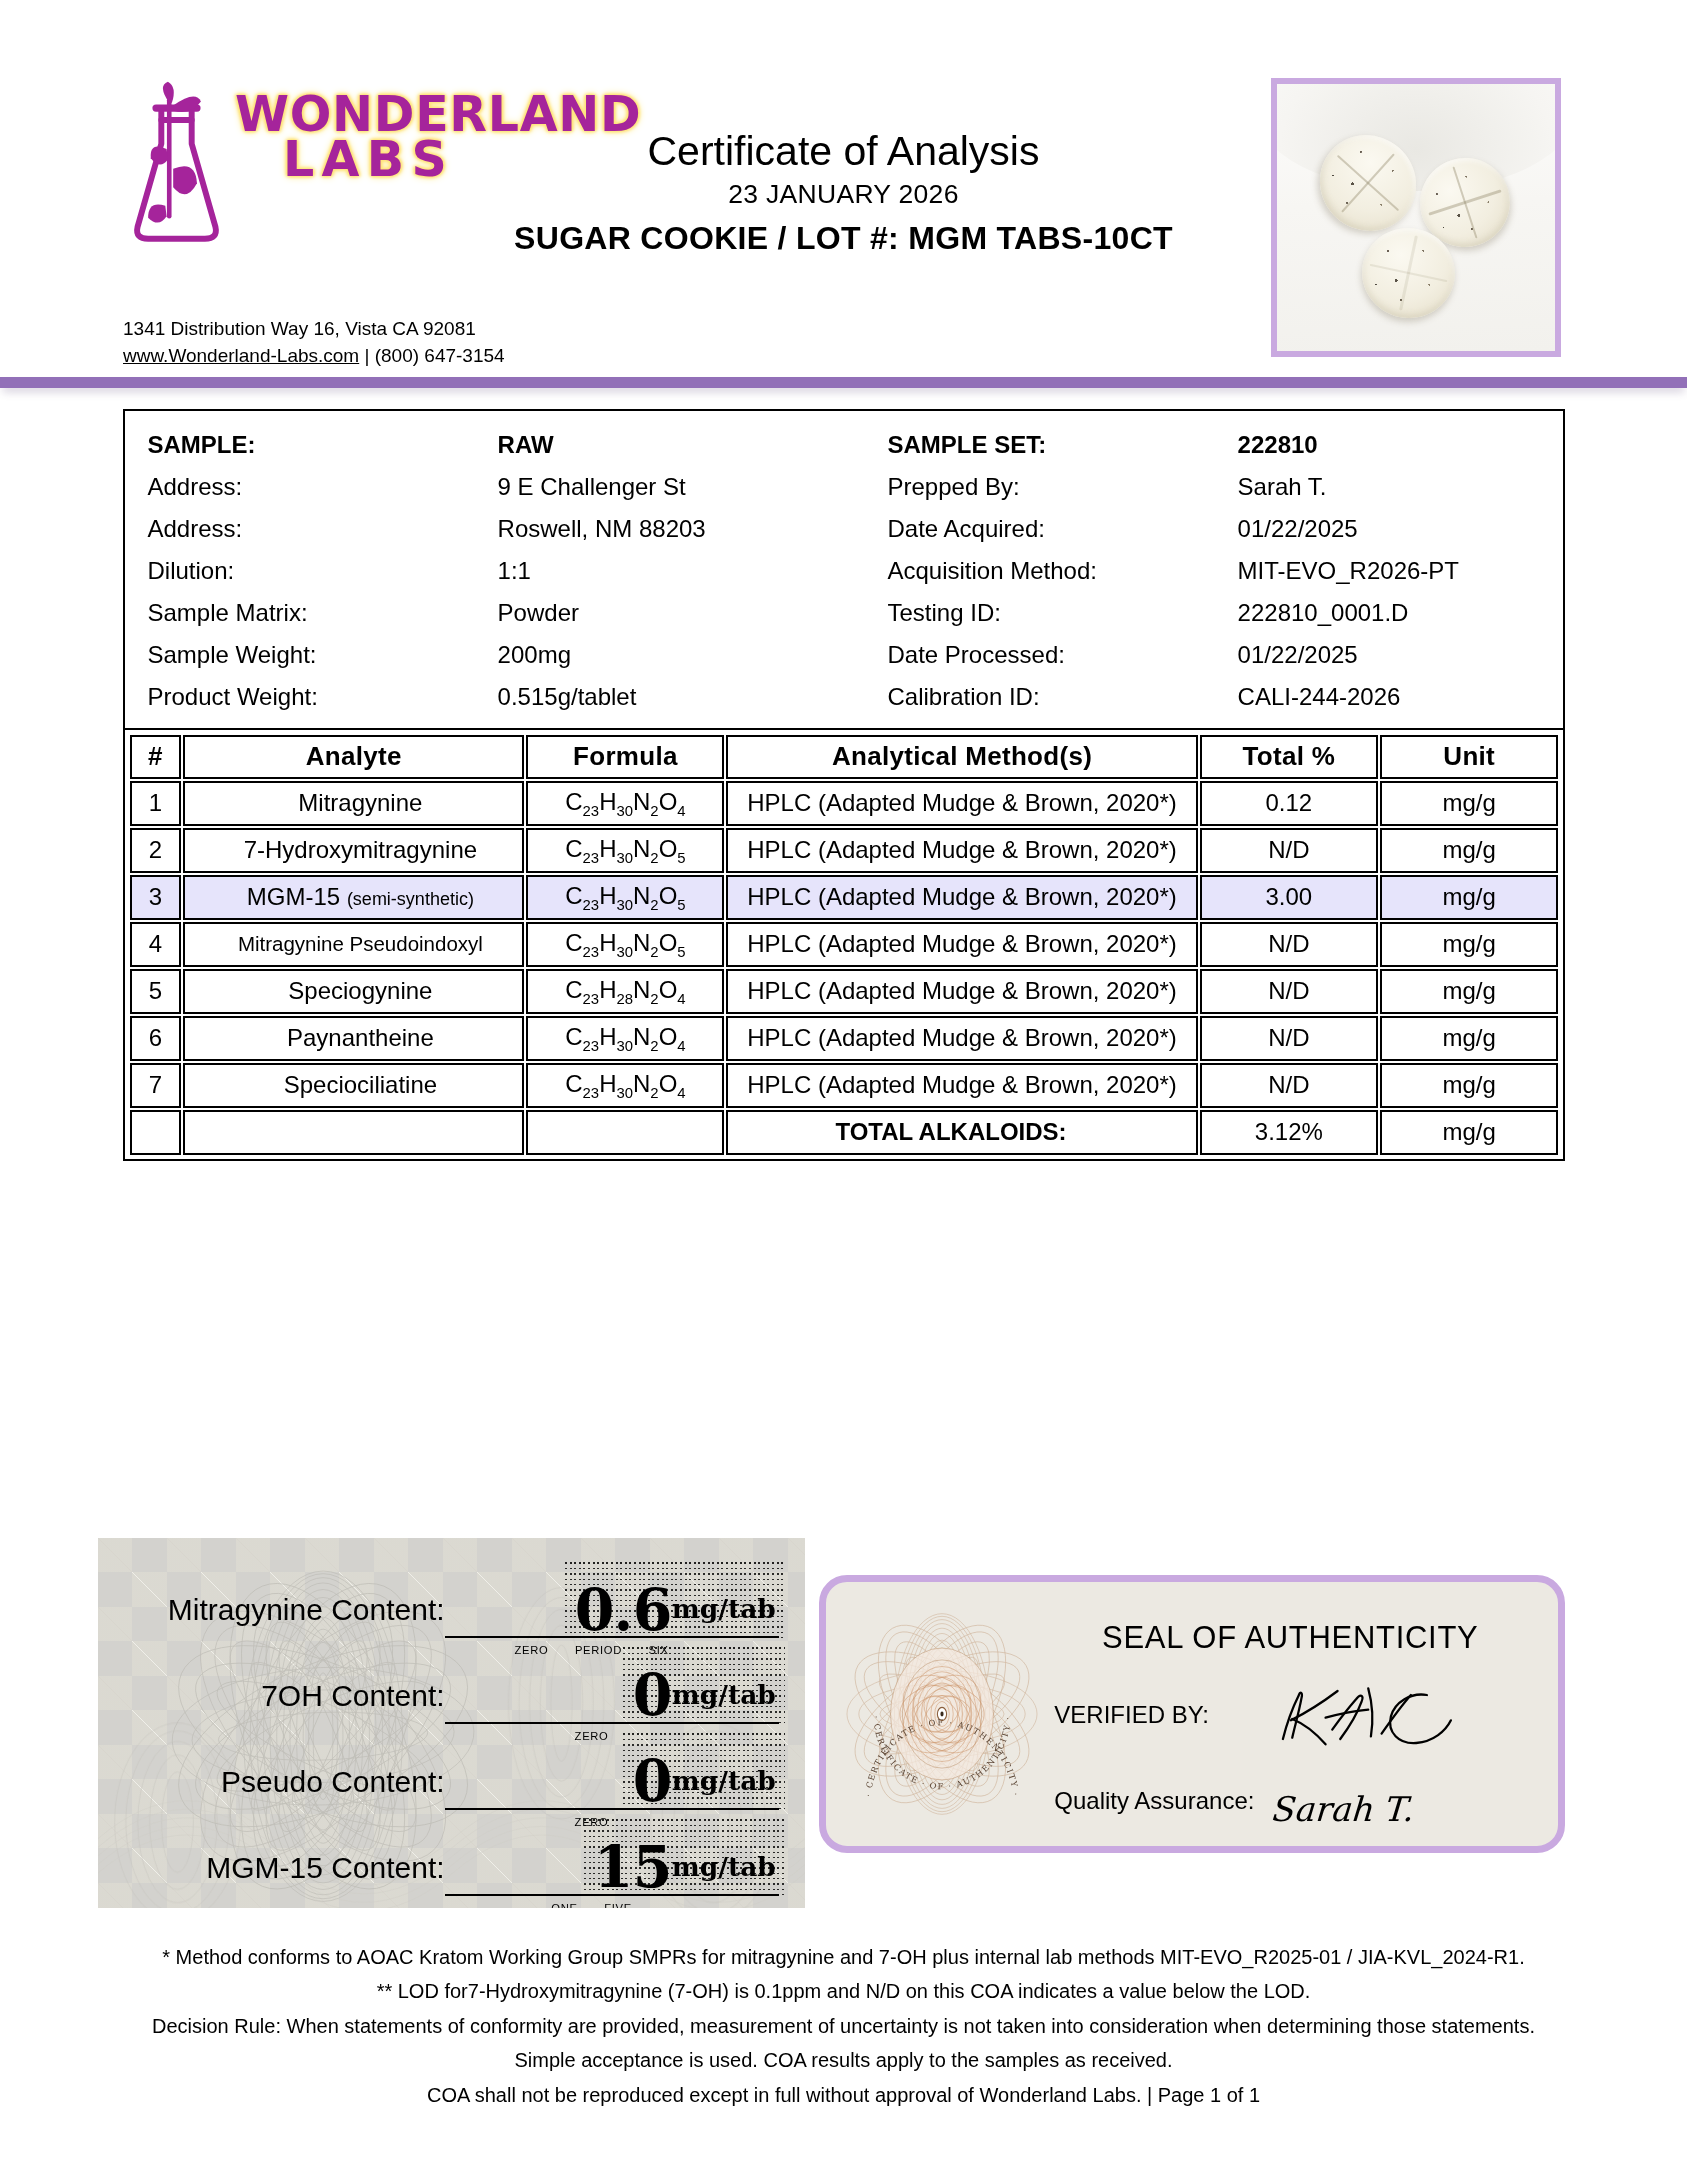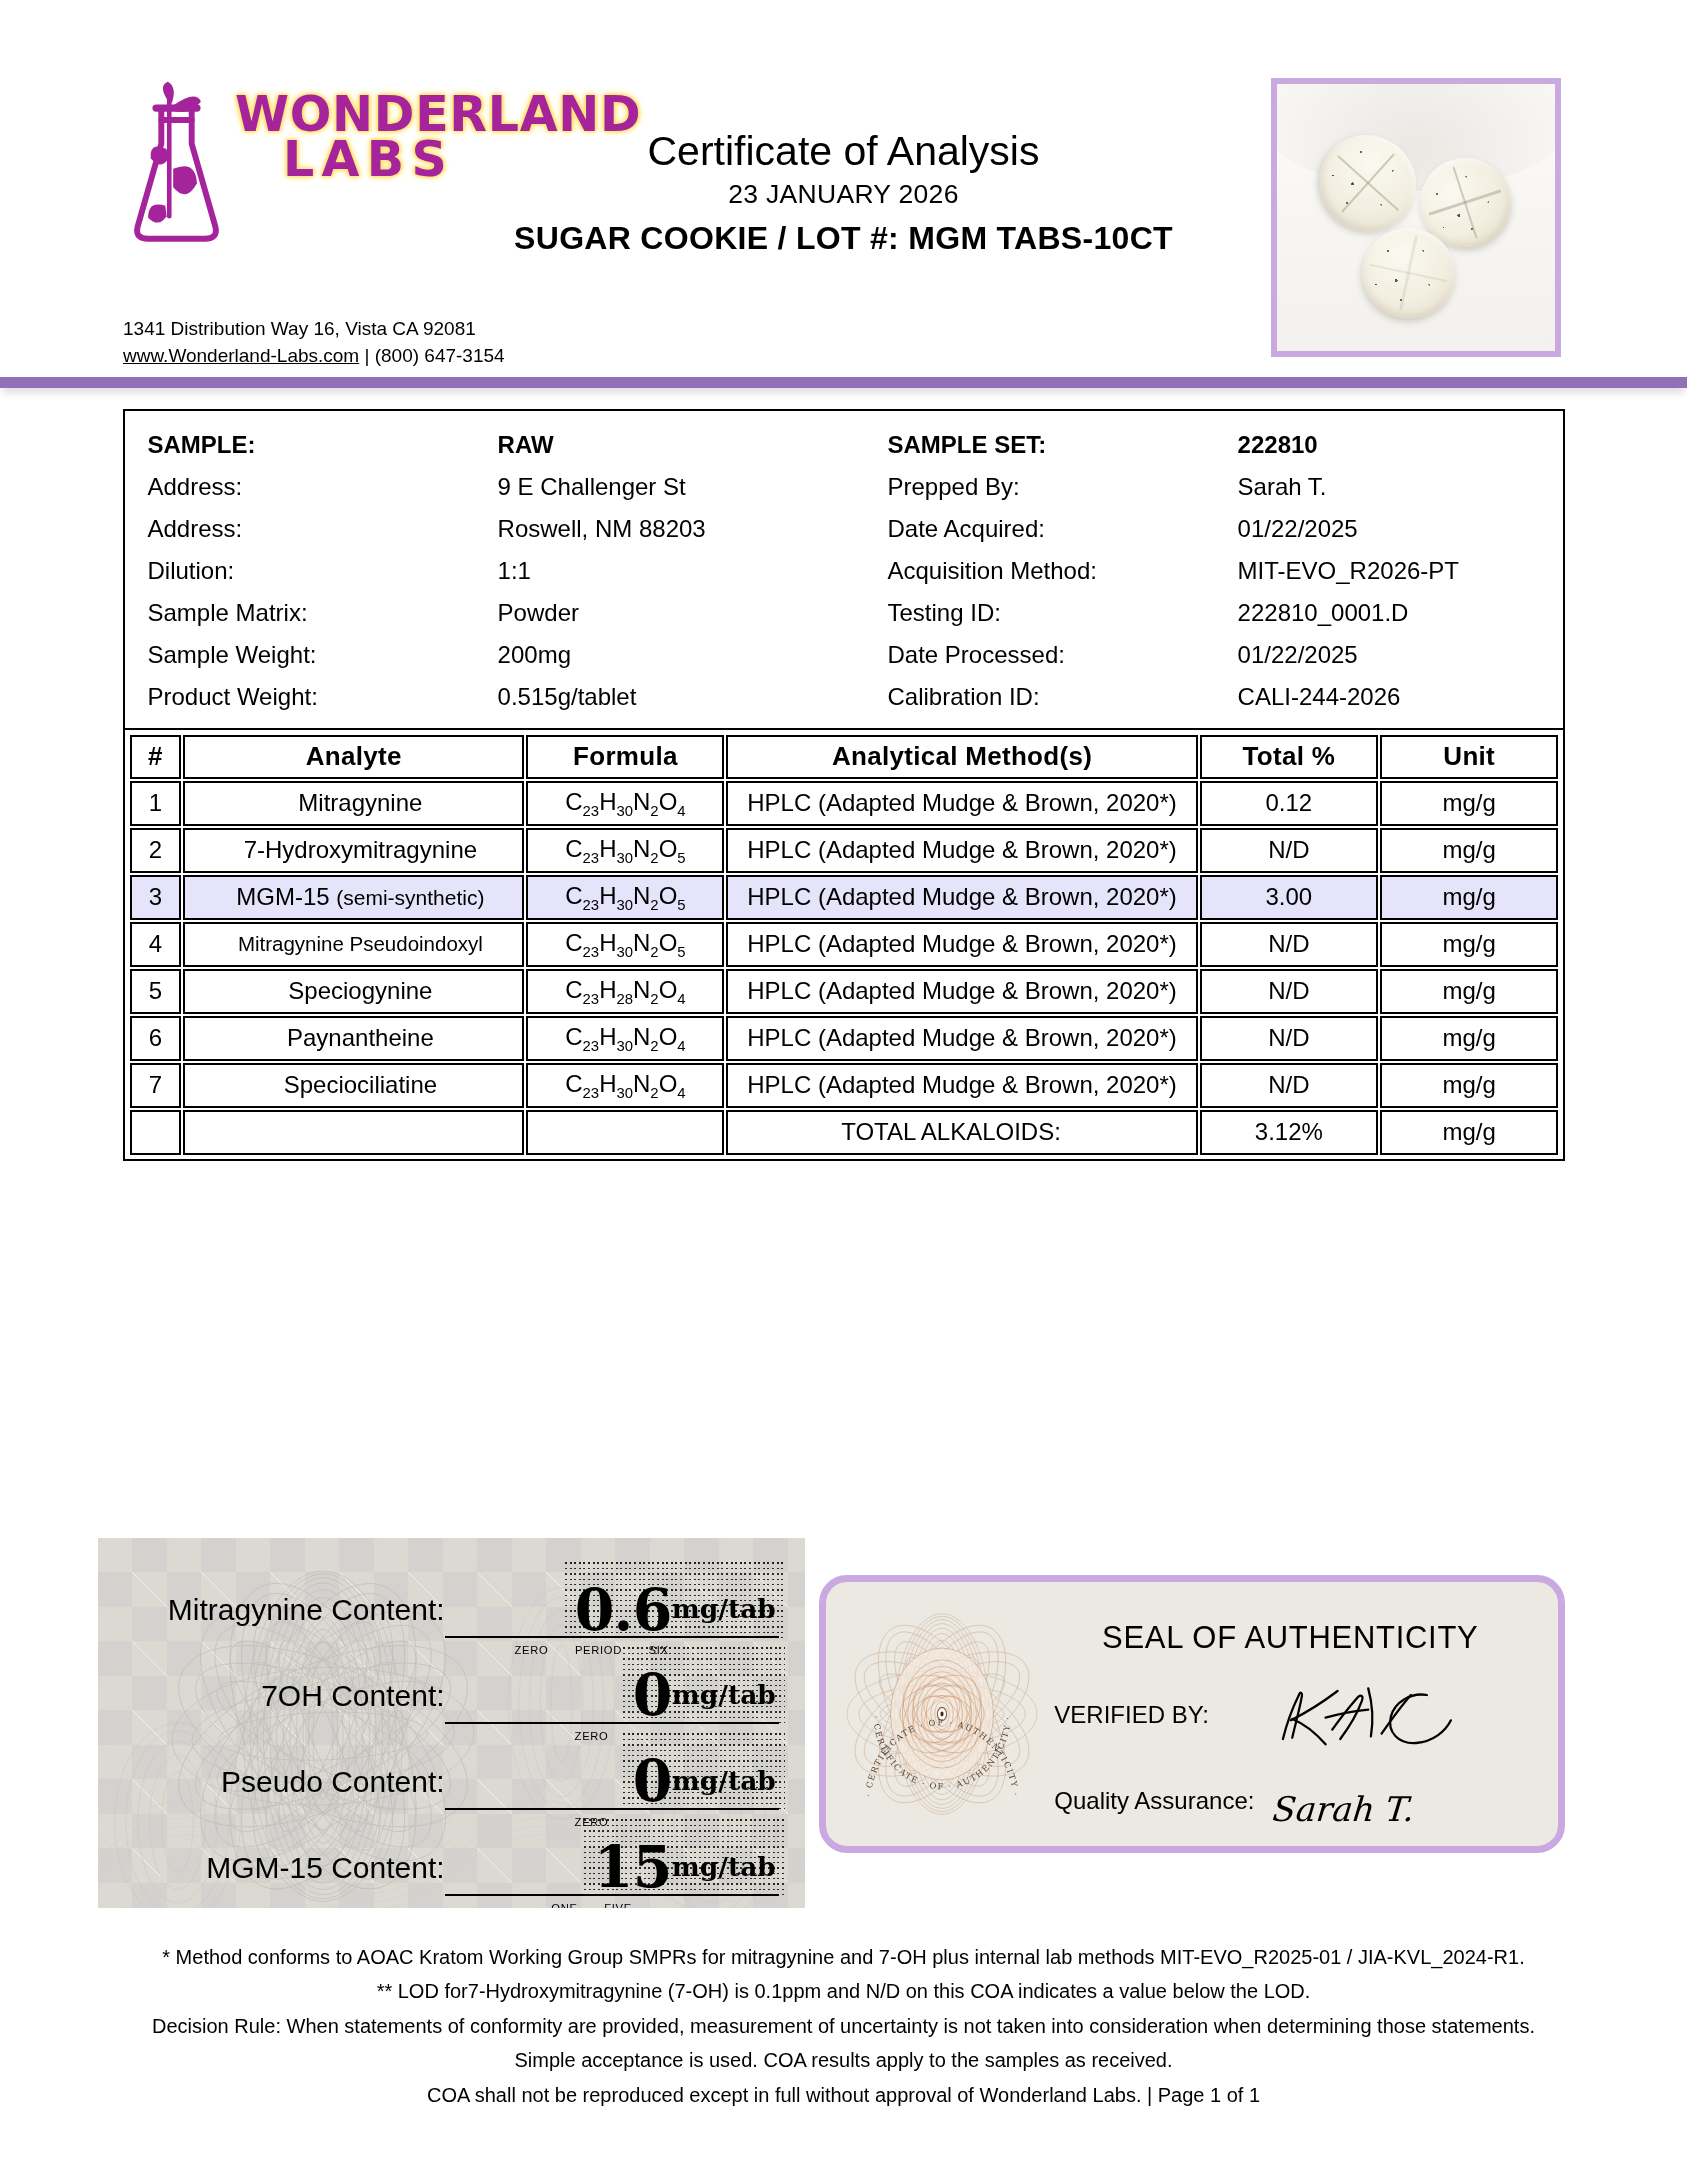--- a/index.html
+++ b/index.html
@@ -250,33 +250,33 @@
   .col-formula{ width: 192px; }
   .col-method { width: 457px; }
   .col-total  { width: 173px; }
   .col-unit   { width: 173px; }
 
   td.analyte-name {
     text-align: left;
     padding-left: 13.2px;
   }
   td.analyte-name.sm { font-size: 20.5px; }
-  .semi-note { font-size: 21px; text-align: center; }
+  .semi-note { font-size: 18px; text-align: center; }
 
   td.method-cell { font-size: 19px; }
   td.formula-cell { font-size: 25px; }
   td.formula-cell sub { font-size: 0.62em; }
   td.unit-cell { font-size: 21px; }
 
   tr.highlight td { background: #e6e4fb; }
 
   td.total-label {
     text-align: right;
     padding-right: 22px;
-    font-weight: 400;
+    font-weight: 700;
     font-size: 22px;
     border: none;
   }
   td.blank-cell { border: none; }
 
   
   .guilloche-panel {
     position: absolute;
     left: 98px;
     top: 1538px;

